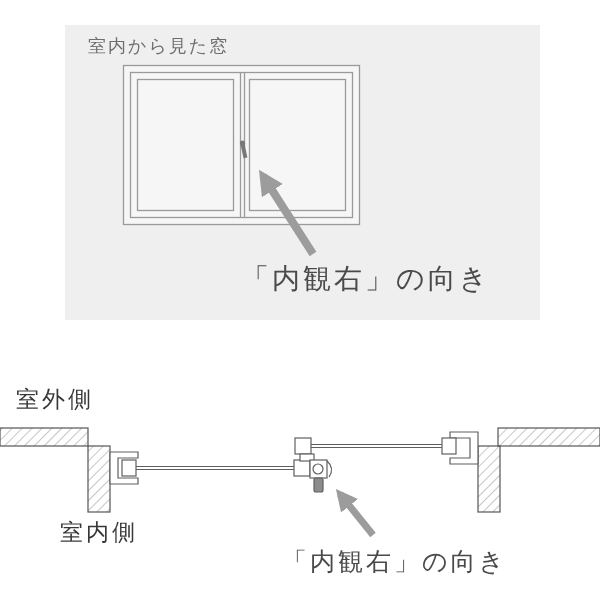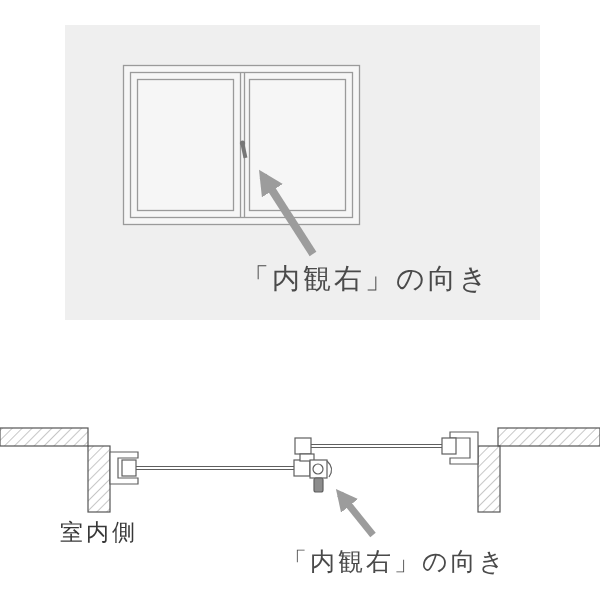--- a/index.html
+++ b/index.html
@@ -22,20 +22,21 @@
   .arrow-bottom{position:absolute;left:323px;top:482px;}
   .caption-bottom{position:absolute;left:282px;top:545px;font-size:25px;letter-spacing:3px;color:#4a4a4a;white-space:nowrap;}
 </style>
 </head>
 <body>
 
 <div id="stage">
 
   <section class="top-panel">
 
+    <div class="panel-title">室内から見た窓</div>
 
     <svg class="window-elevation" width="240" height="172" viewBox="0 0 240 172">
       <g stroke="#9a9a9a" stroke-width="1.3" fill="none">
         <rect x="1.5" y="5.5" width="236" height="159" fill="#f6f6f6"></rect>
         <rect x="8.5" y="12.5" width="222" height="145"></rect>
         <line x1="118.5" y1="12.5" x2="118.5" y2="157.5"></line>
         <line x1="122.5" y1="12.5" x2="122.5" y2="157.5"></line>
         <rect x="15.5" y="19.5" width="96" height="131"></rect>
         <rect x="127.5" y="19.5" width="96" height="131"></rect>
       </g>
@@ -52,20 +53,21 @@
         </marker>
       </defs>
       <line x1="68" y1="92" x2="18" y2="14" stroke="#9c9c9c" stroke-width="8" marker-end="url(#ah1)"></line>
     </svg>
 
     <div class="caption-top">「内観右」の向き</div>
   </section>
 
   <section class="bottom-section">
 
+    <div class="side-label outdoor">室外側</div>
 
     <svg class="cross-section" width="600" height="100" viewBox="0 0 600 100">
       <defs>
         <pattern id="hatch" width="7" height="7" patternTransform="rotate(45)" patternUnits="userSpaceOnUse">
           <line x1="0" y1="0" x2="0" y2="7" stroke="#909090" stroke-width="1"></line>
         </pattern>
       </defs>
 
       <g stroke="#555555" stroke-width="1.2">
         <rect x="0" y="8" width="88" height="18" fill="url(#hatch)"></rect>

